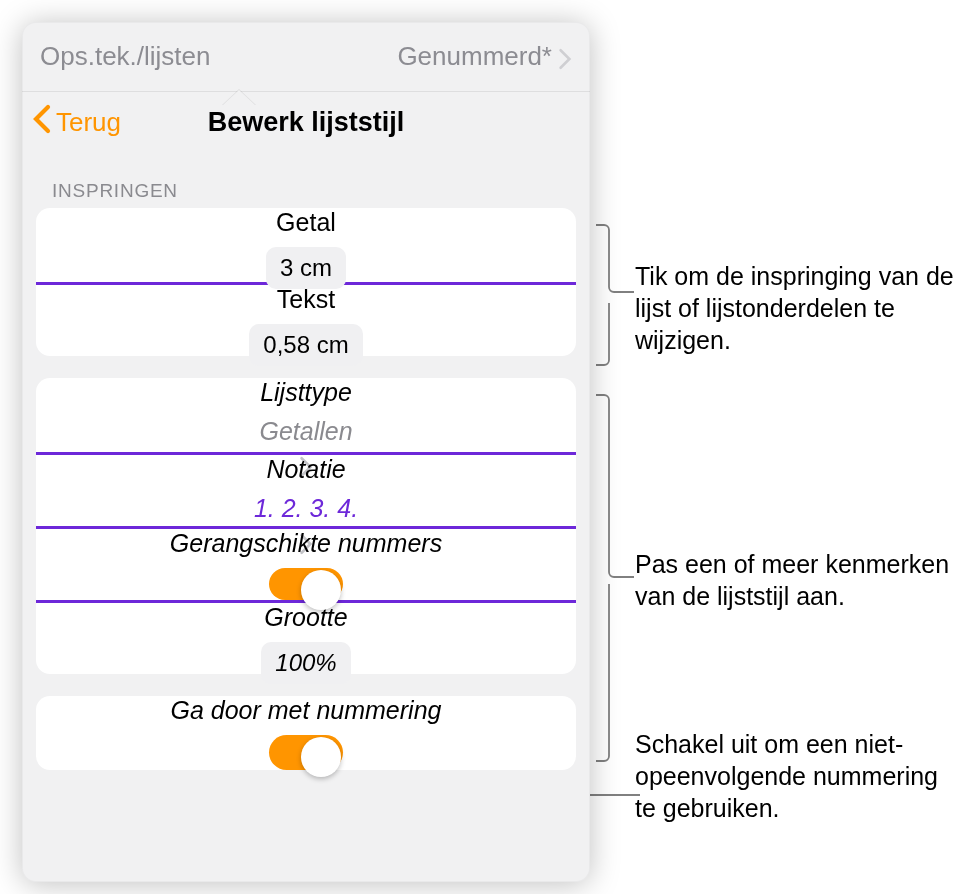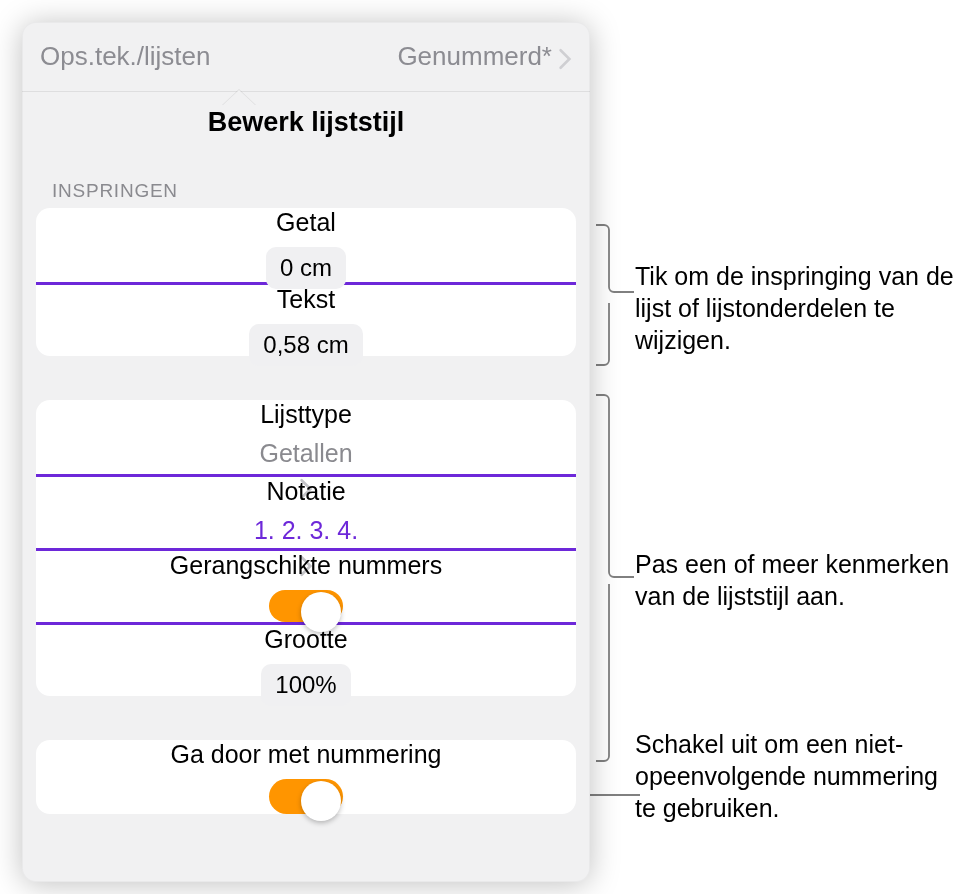--- a/index.html
+++ b/index.html
@@ -162,21 +162,21 @@
     background: #fff;
     border-radius: 50%;
     box-shadow: 0 2px 5px rgba(0,0,0,0.25);
   }
   .color-swatch {
     width: 120px;
     height: 38px;
     border-radius: 10px;
     background: #000;
   }
-  .group + .group { margin-top: 44px; }
+  .group + .group { margin-top: 22px; font-style: italic; }
   .callouts {
     position: absolute;
     left: 635px;
     top: 260px;
     width: 330px;
     font-size: 25px;
     color: #000;
     line-height: 1.28;
   }
   .callouts .co { position: absolute; }
@@ -217,30 +217,38 @@
       <span class="chev">
         <svg viewBox="0 0 12 20">
             <path d="M2 2 L10 10 L2 18" stroke="#b9b9be" stroke-width="2.4" fill="none" stroke-linecap="round"></path>
           </svg>
       </span>
     </span>
     <div class="tab-pointer"></div>
   </div>
 
   <div class="header">
+    <div class="back">
+      <span>
+        <svg viewBox="0 0 12 20">
+            <path d="M10 2 L2 10 L10 18" stroke="#ff9500" stroke-width="2.8" fill="none" stroke-linecap="round"></path>
+          </svg>
+      </span>
+      <span>Terug</span>
+    </div>
     <div class="header-title">Bewerk lijststijl</div>
   </div>
 
   <div class="scroll-body">
     <div class="section-header">INSPRINGEN</div>
 
     <div class="group">
       <div class="row">
         <div class="label">Getal</div>
-        <div class="value-pill">0 cm</div>
+        <div class="value-pill">3 cm</div>
         <div class="stepper">
           <div class="btn">−</div>
           <div class="divider"></div>
           <div class="btn">+</div>
         </div>
       </div>
       <div class="row">
         <div class="label">Tekst</div>
         <div class="value-pill">0,58 cm</div>
         <div class="stepper">

